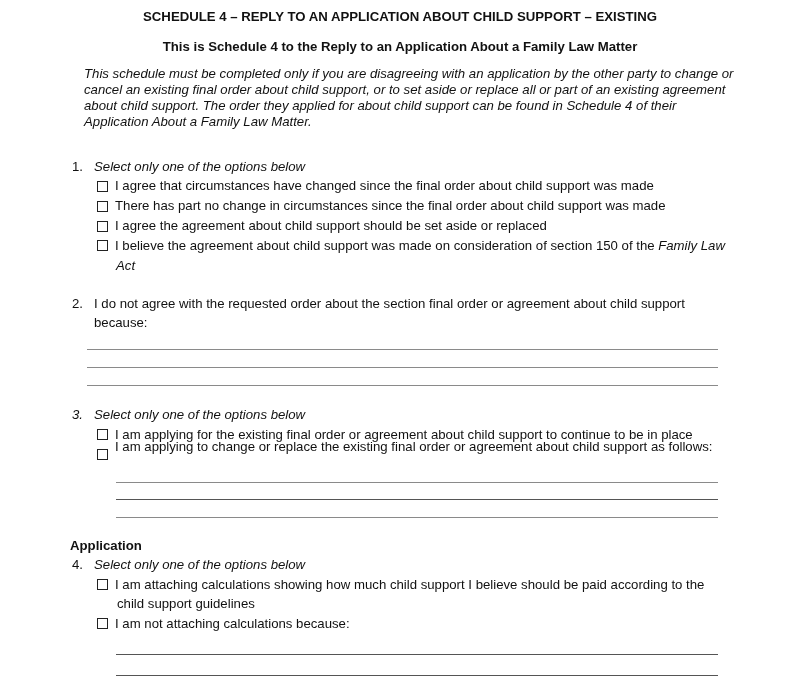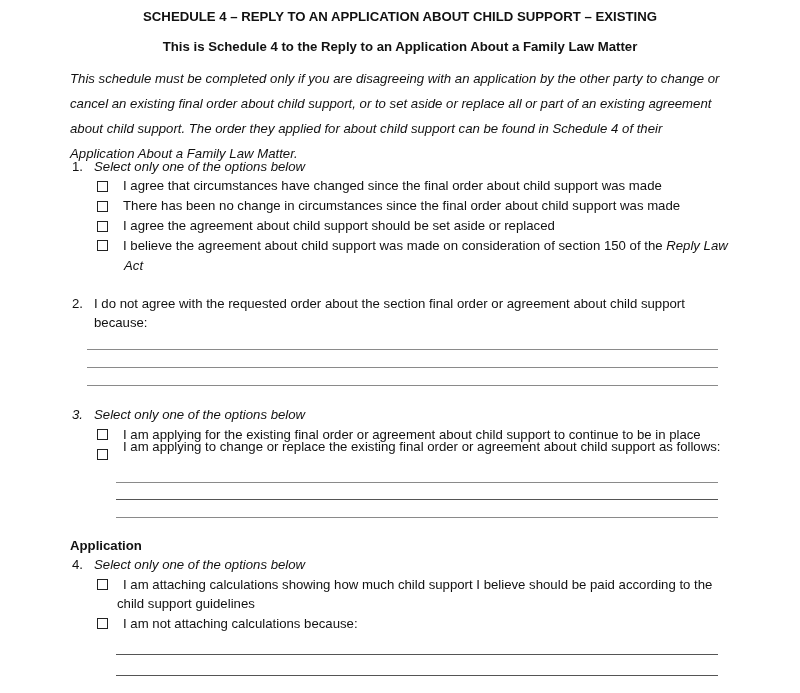--- a/index.html
+++ b/index.html
@@ -3,54 +3,54 @@
 <meta charset="utf-8">
 <style>
   html, body { margin: 0; padding: 0; background: #ffffff; }
   body {
     width: 800px; height: 693px; position: relative; overflow: hidden;
     font-family: "Liberation Sans", sans-serif; color: #111111;
     font-size: 13.2px;
   }
   .abs { position: absolute; white-space: nowrap; line-height: 19px; }
   .title { font-weight: bold; font-size: 13.2px; left: 0; width: 800px; text-align: center; }
-  .intro { left: 70px; width: 660px; font-style: italic; line-height: 25px; white-space: normal; }
+  .intro { left: 84px; width: 660px; font-style: italic; line-height: 16px; white-space: normal; }
   .num { left: 72px; }
   .ital { font-style: italic; }
   .bold { font-weight: bold; }
   .cb {
     position: absolute; width: 9px; height: 9px; border: 1px solid #222;
     background: #fff; cursor: pointer;
   }
-  .opt { left: 115px; margin-left: 8px; }
+  .opt { left: 115px; }
   .line { position: absolute; height: 0; border-top: 1.5px solid #8a8a8a; }
   .line.dark { border-top-color: #555; }
 </style>
 </head>
 <body>
 
 <div class="abs title" style="top:7px;">SCHEDULE 4 – REPLY TO AN APPLICATION ABOUT CHILD SUPPORT – EXISTING</div>
 <div class="abs title" style="top:37px;">This is Schedule 4 to the Reply to an Application About a Family Law Matter</div>
 
 <div class="abs intro" style="top:66px;">This schedule must be completed only if you are disagreeing with an application by the other party to change or cancel an existing final order about child support, or to set aside or replace all or part of an existing agreement about child support. The order they applied for about child support can be found in Schedule 4 of their Application About a Family Law Matter.</div>
 
 <div class="abs num" style="top:157px;">1.</div>
 <div class="abs ital" style="top:157px; left:94px;">Select only one of the options below</div>
 
 <div class="cb" style="left:97px; top:181px;"></div>
 <div class="abs opt" style="top:176px;">I agree that circumstances have changed since the final order about child support was made</div>
 
 <div class="cb" style="left:97px; top:201px;"></div>
-<div class="abs opt" style="top:196px;">There has been no change in circumstances since the final order about child support was made</div>
+<div class="abs opt" style="top:196px;">There has part no change in circumstances since the final order about child support was made</div>
 
 <div class="cb" style="left:97px; top:221px;"></div>
 <div class="abs opt" style="top:216px;">I agree the agreement about child support should be set aside or replaced</div>
 
 <div class="cb" style="left:97px; top:240px;"></div>
-<div class="abs opt" style="top:236px;"><span>I believe the agreement about child support was made on consideration of section 150 of the </span><span class="ital">Reply Law</span></div>
+<div class="abs opt" style="top:236px;"><span>I believe the agreement about child support was made on consideration of section 150 of the </span><span class="ital">Family Law</span></div>
 <div class="abs opt ital" style="top:256px; left:116px;">Act</div>
 
 <div class="abs num" style="top:294px;">2.</div>
 <div class="abs" style="top:294px; left:94px;">I do not agree with the requested order about the section final order or agreement about child support</div>
 <div class="abs" style="top:313px; left:94px;">because:</div>
 
 <div class="line" style="left:87px; width:631px; top:349px;"></div>
 <div class="line" style="left:87px; width:631px; top:367px;"></div>
 <div class="line" style="left:87px; width:631px; top:385px;"></div>
 

